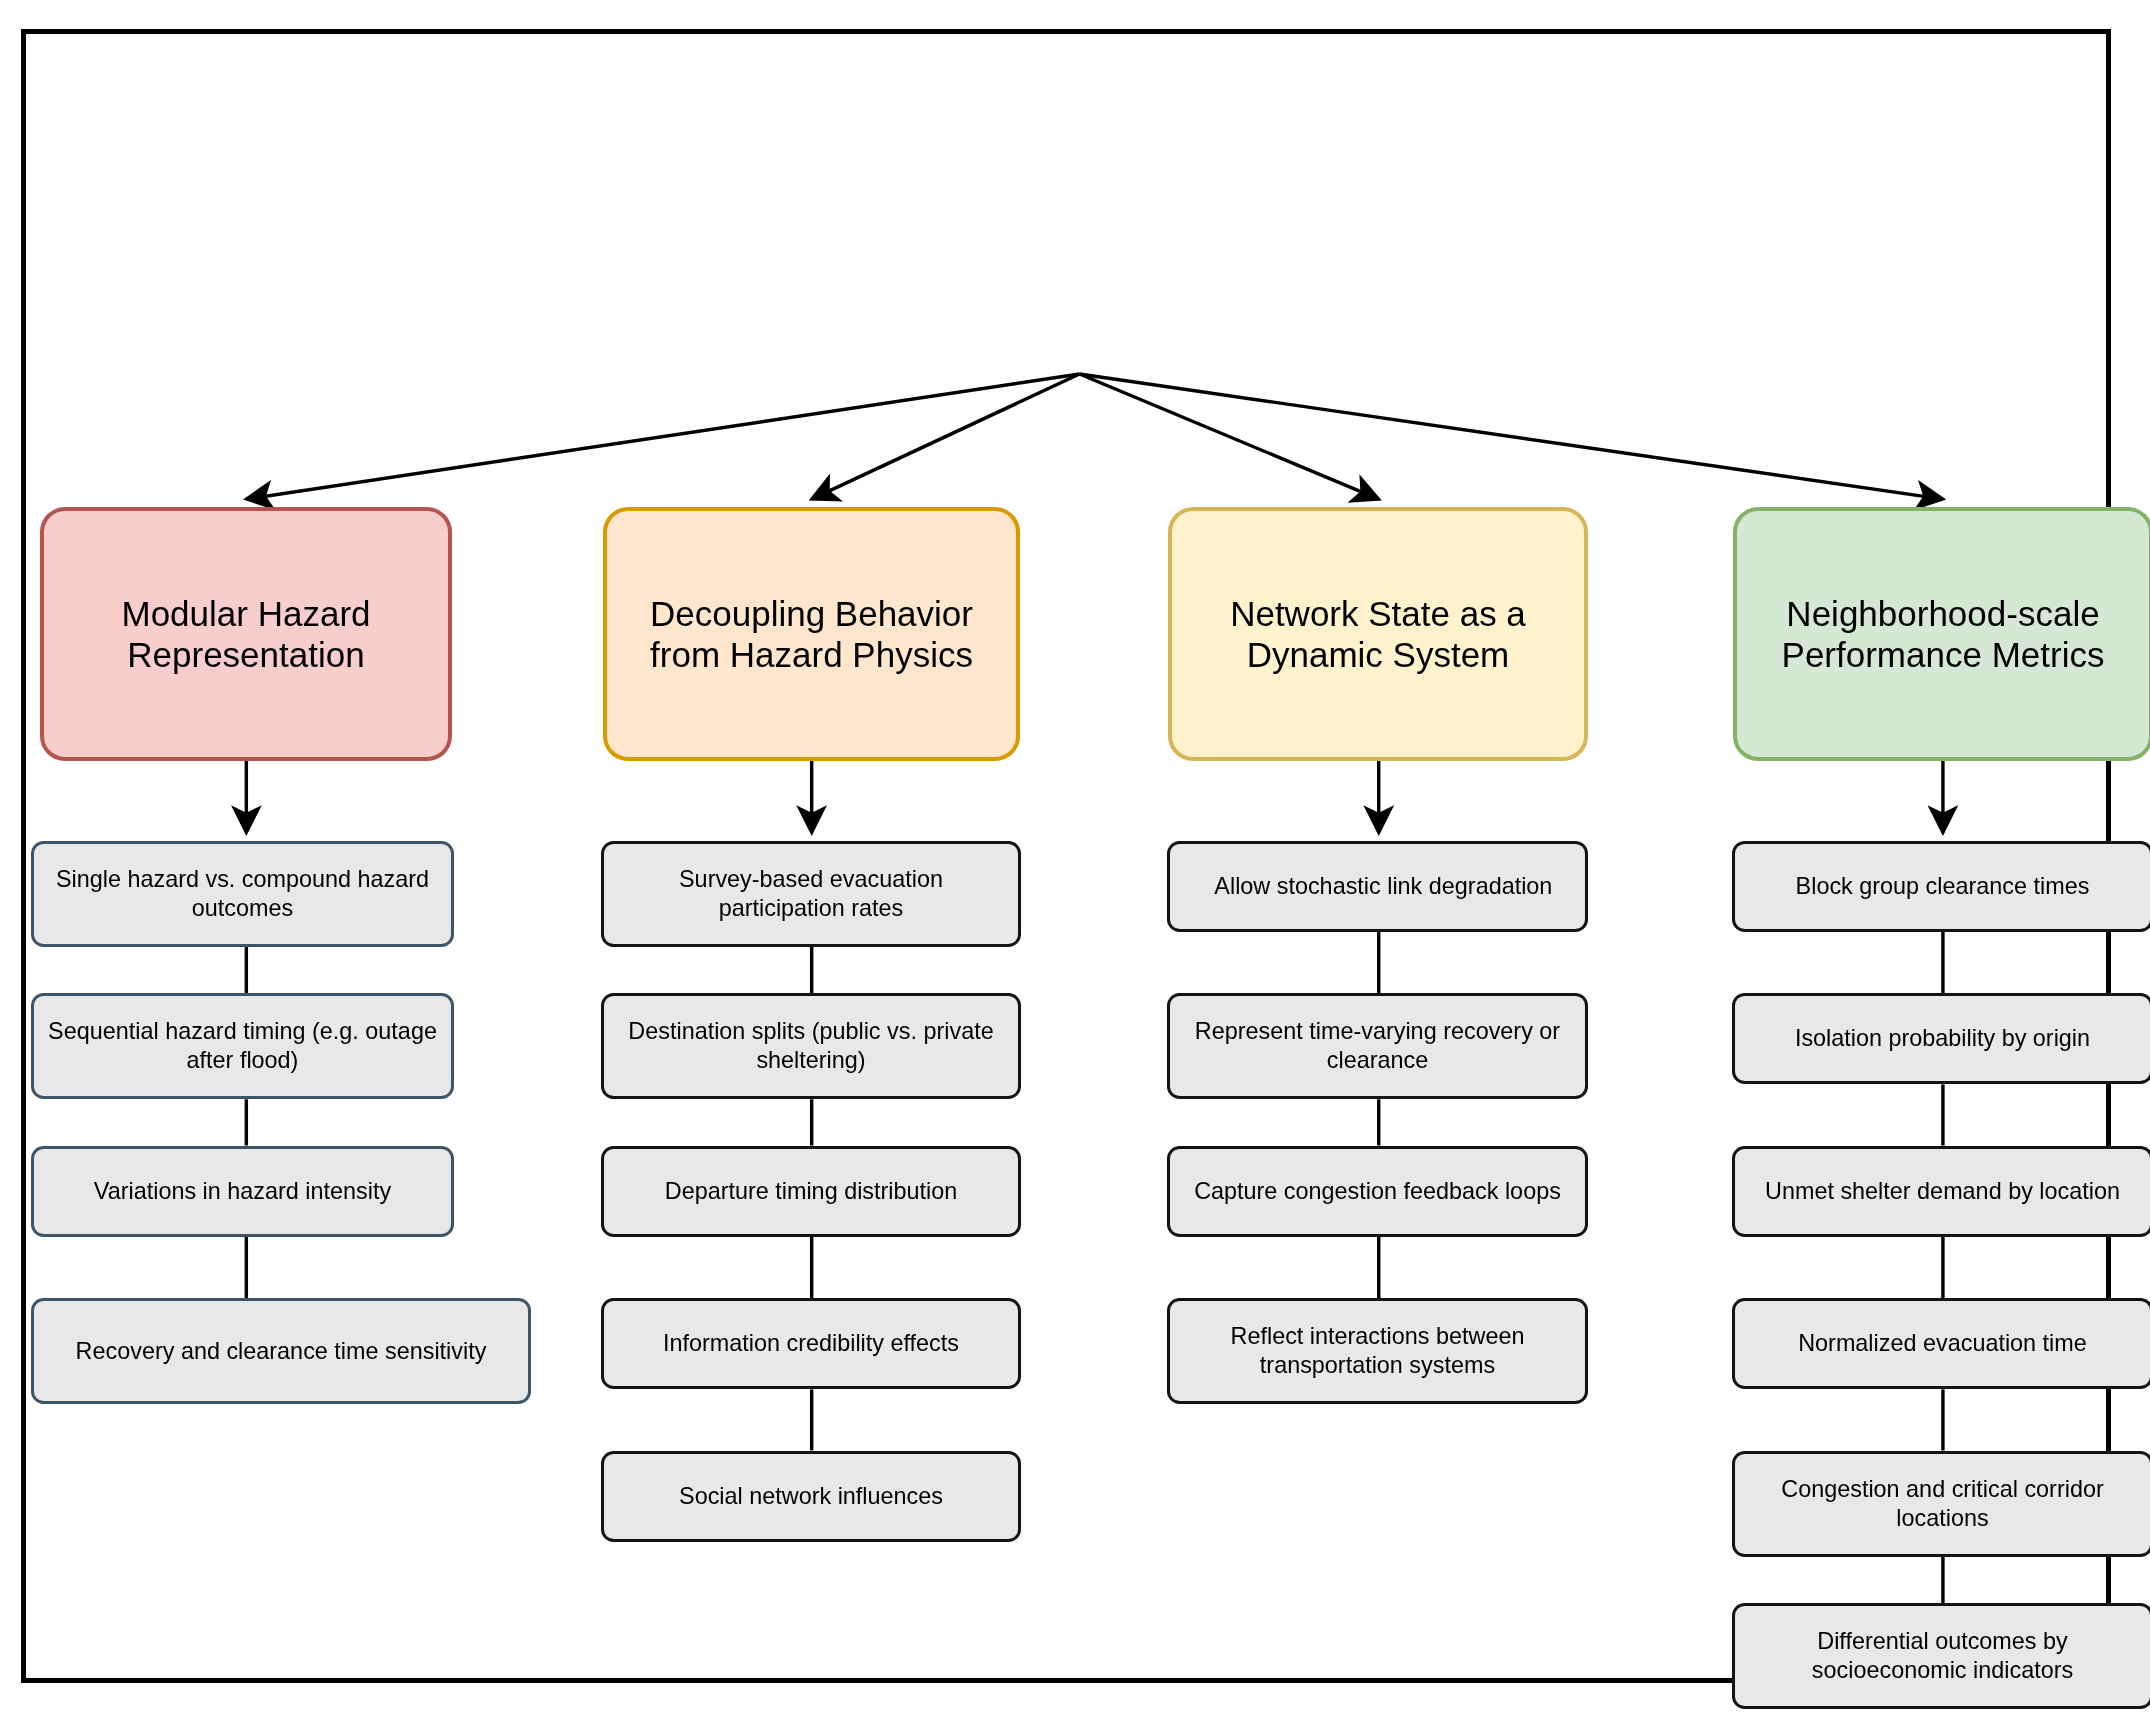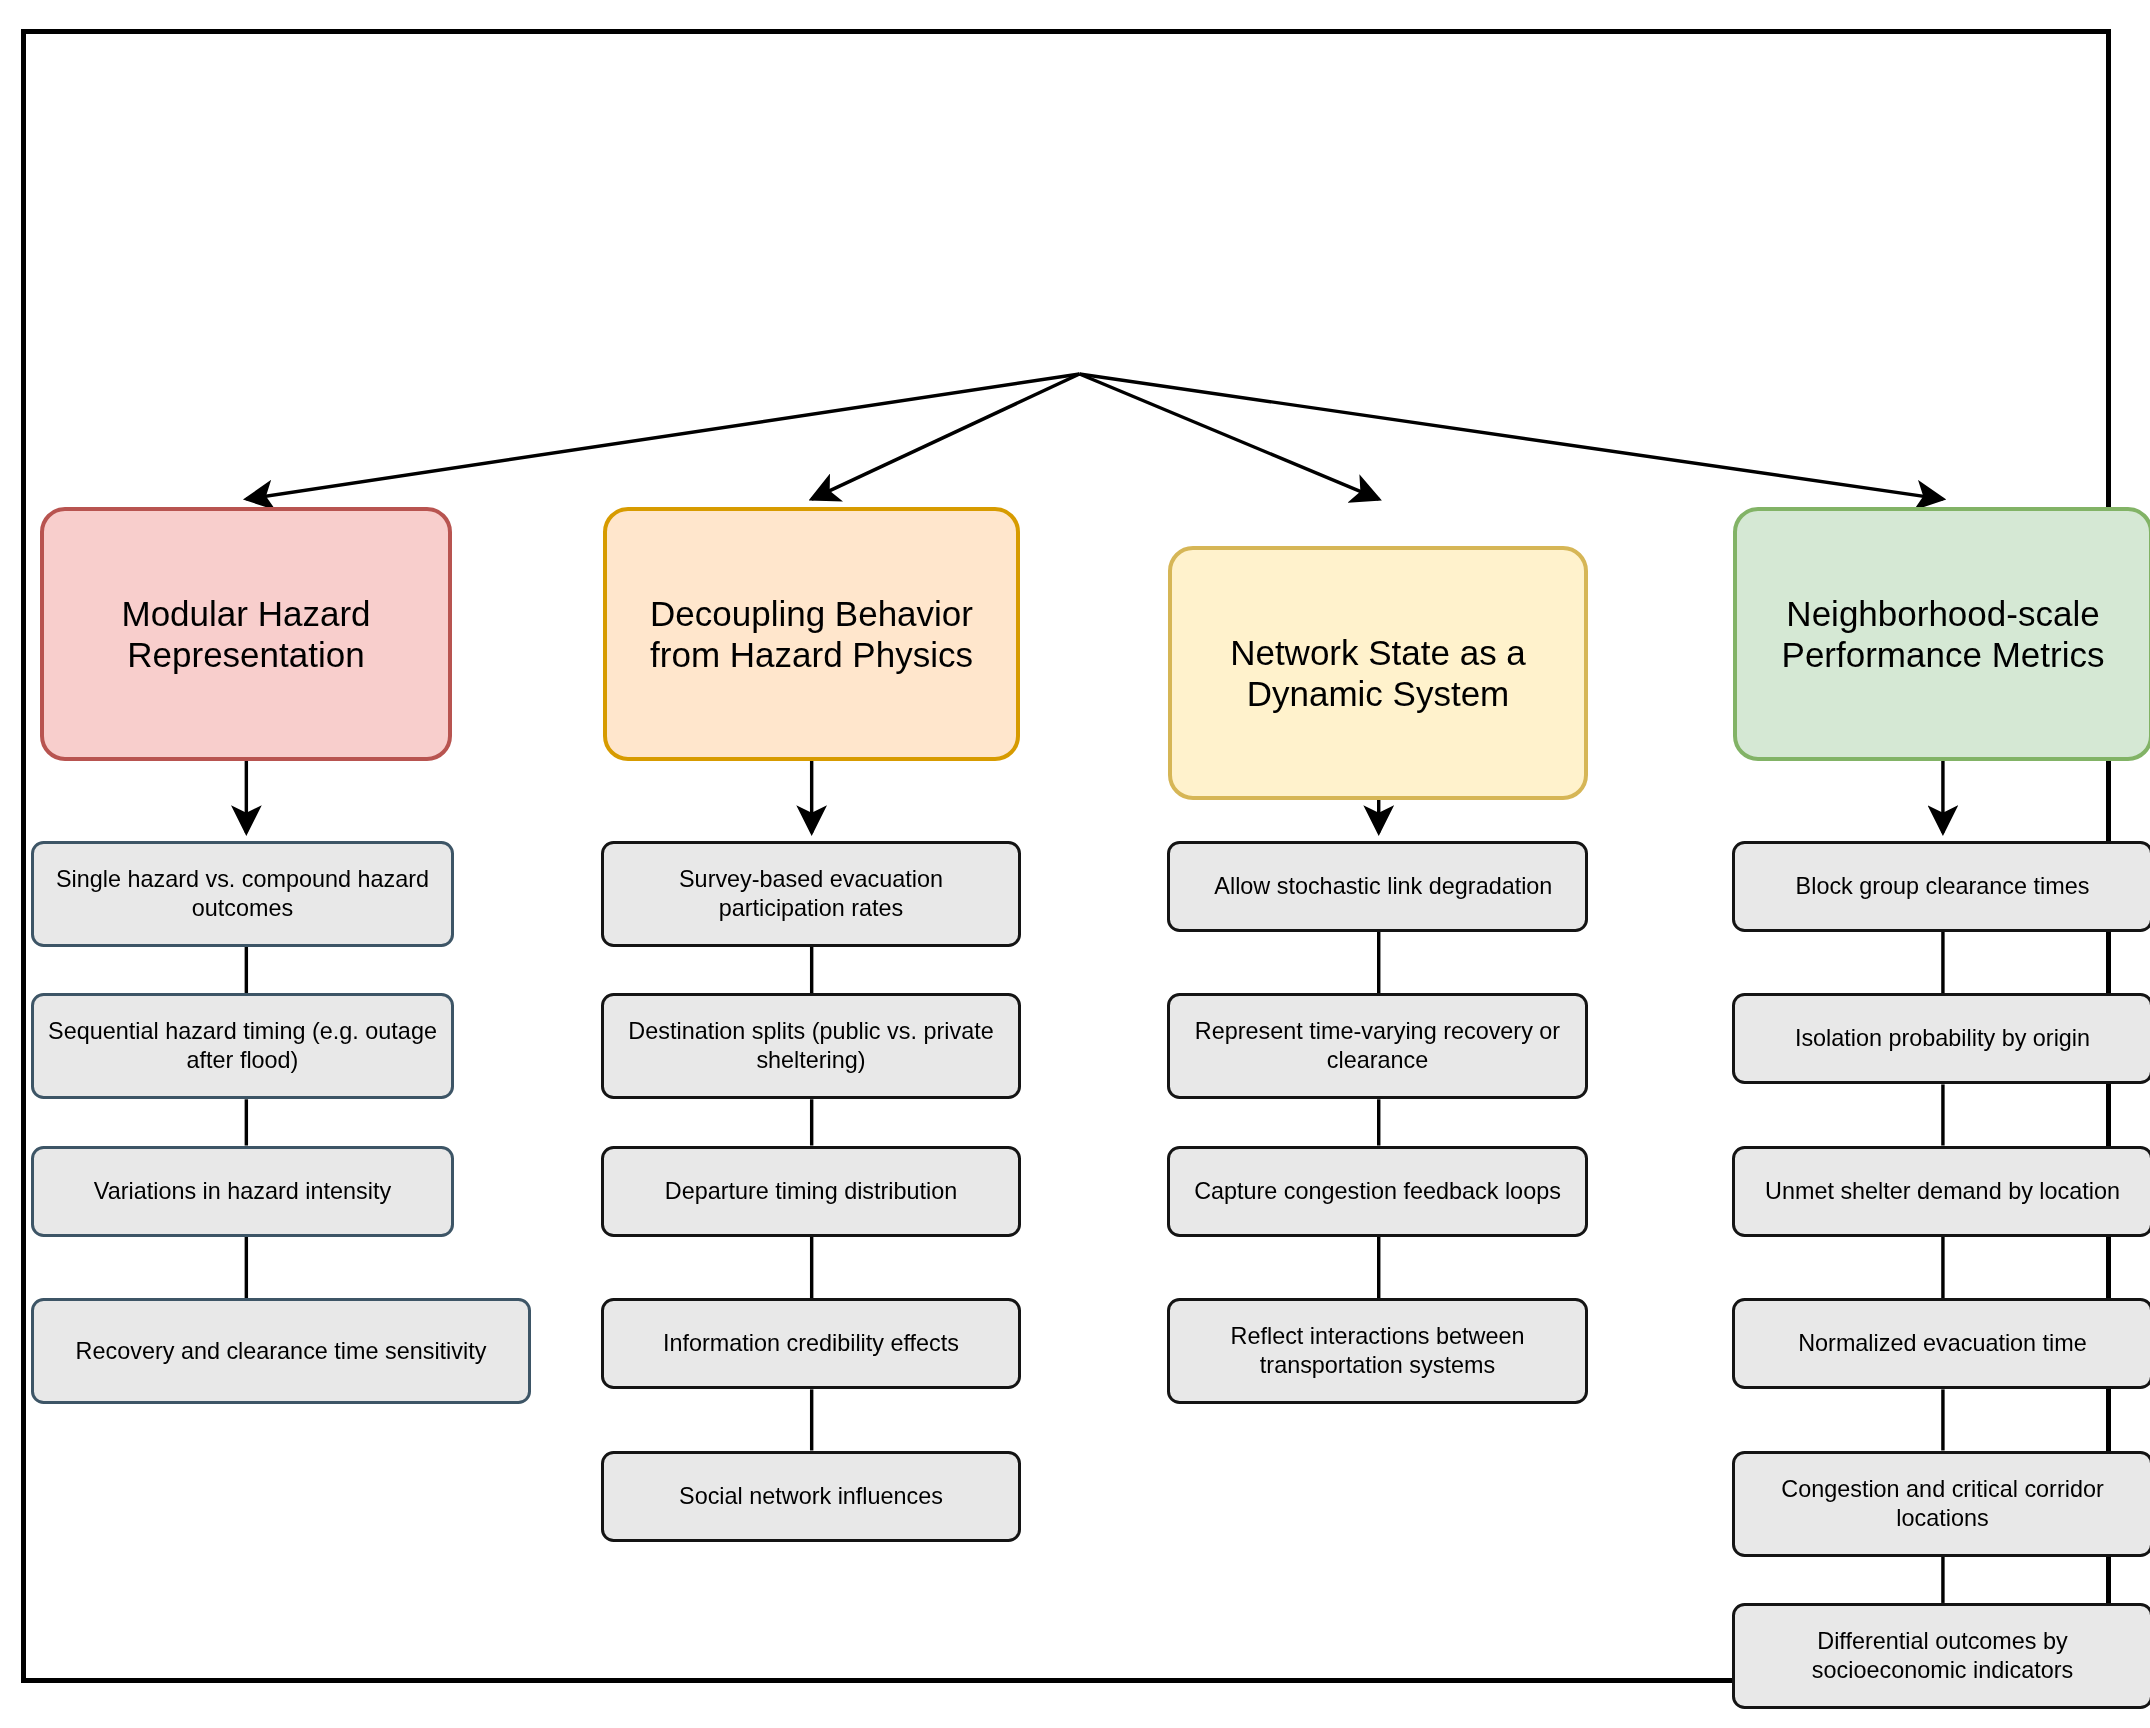--- a/index.html
+++ b/index.html
@@ -74,21 +74,21 @@
     text-align: center;
     padding: 5.7px 12.6px;
   }
   .branch-label {
     font-size: 35px;
     line-height: 1.18;
     color: #000000;
   }
   #branch-0 { left: 40px;   width: 412px;  background: #f8cecc; border-color: #b85450; }
   #branch-1 { left: 603px; width: 417px;  background: #ffe6cc; border-color: #d79b00; }
-  #branch-2 { left: 1168px; width: 420px;  background: #fff2cc; border-color: #d6b656; margin-top: 39px; }
+  #branch-2 { left: 1168px; width: 420px;  background: #fff2cc; border-color: #d6b656; }
   #branch-3 { left: 1733px; width: 420px;  background: #d5e8d4; border-color: #82b366; }
   
   .leaf-node {
     position: absolute;
     border-radius: 12.6px;
     border-width: 3.4px;
     border-style: solid;
     box-sizing: border-box;
     background: #e8e8e8;
     display: flex;

